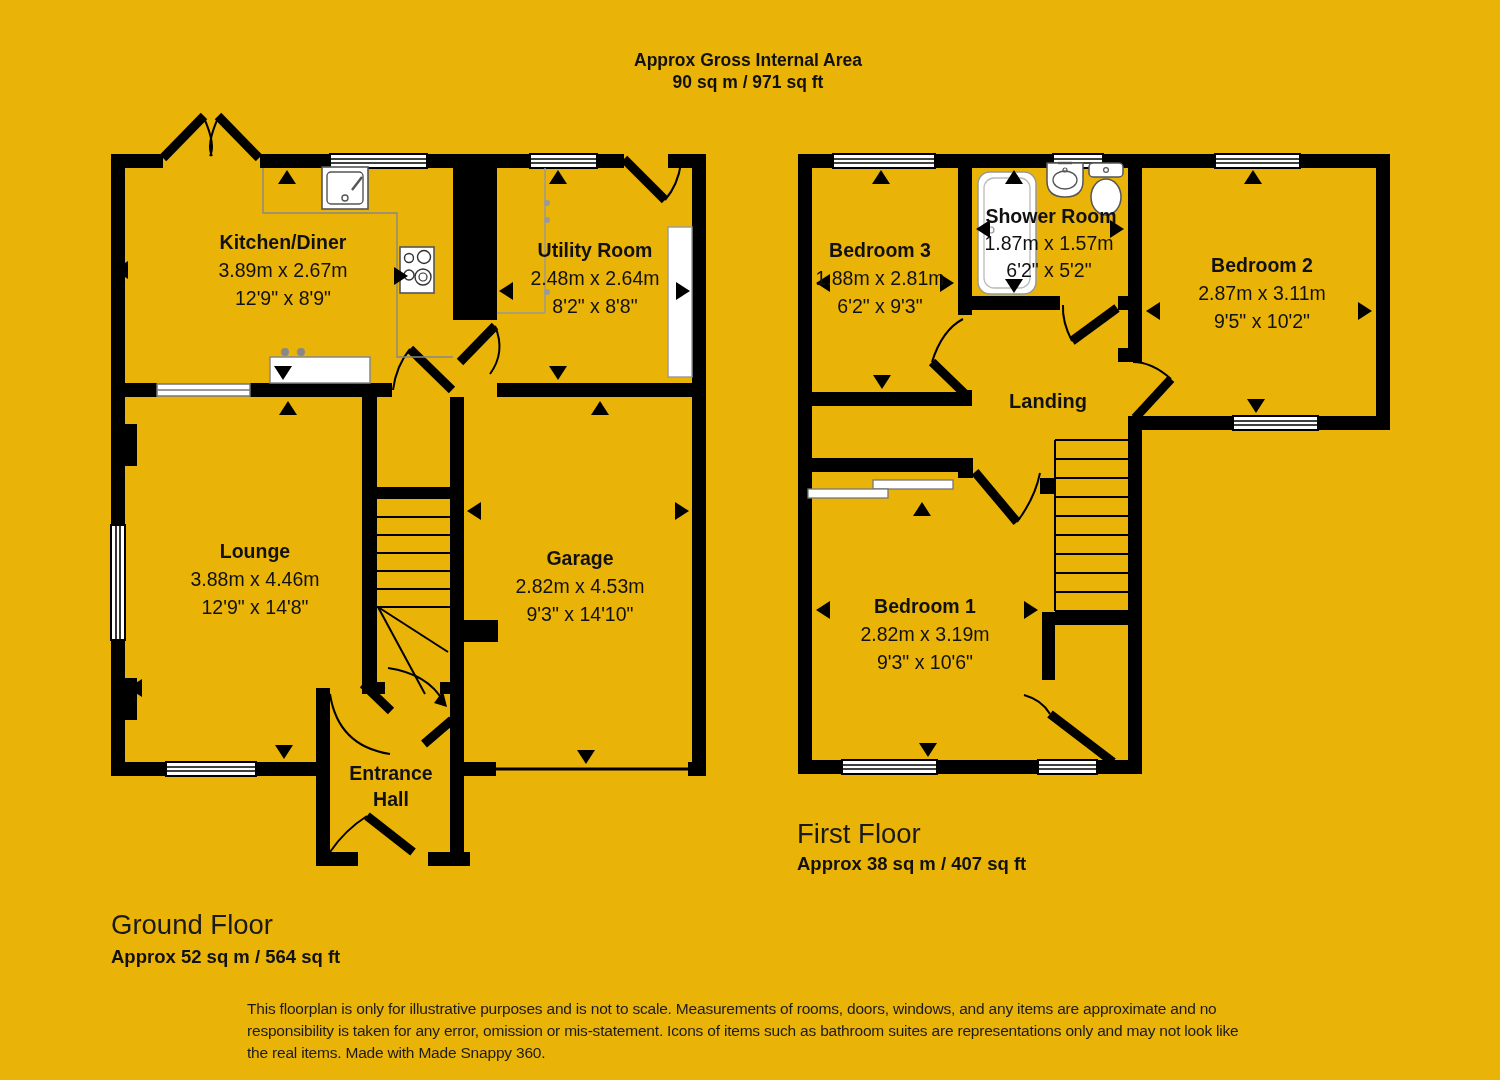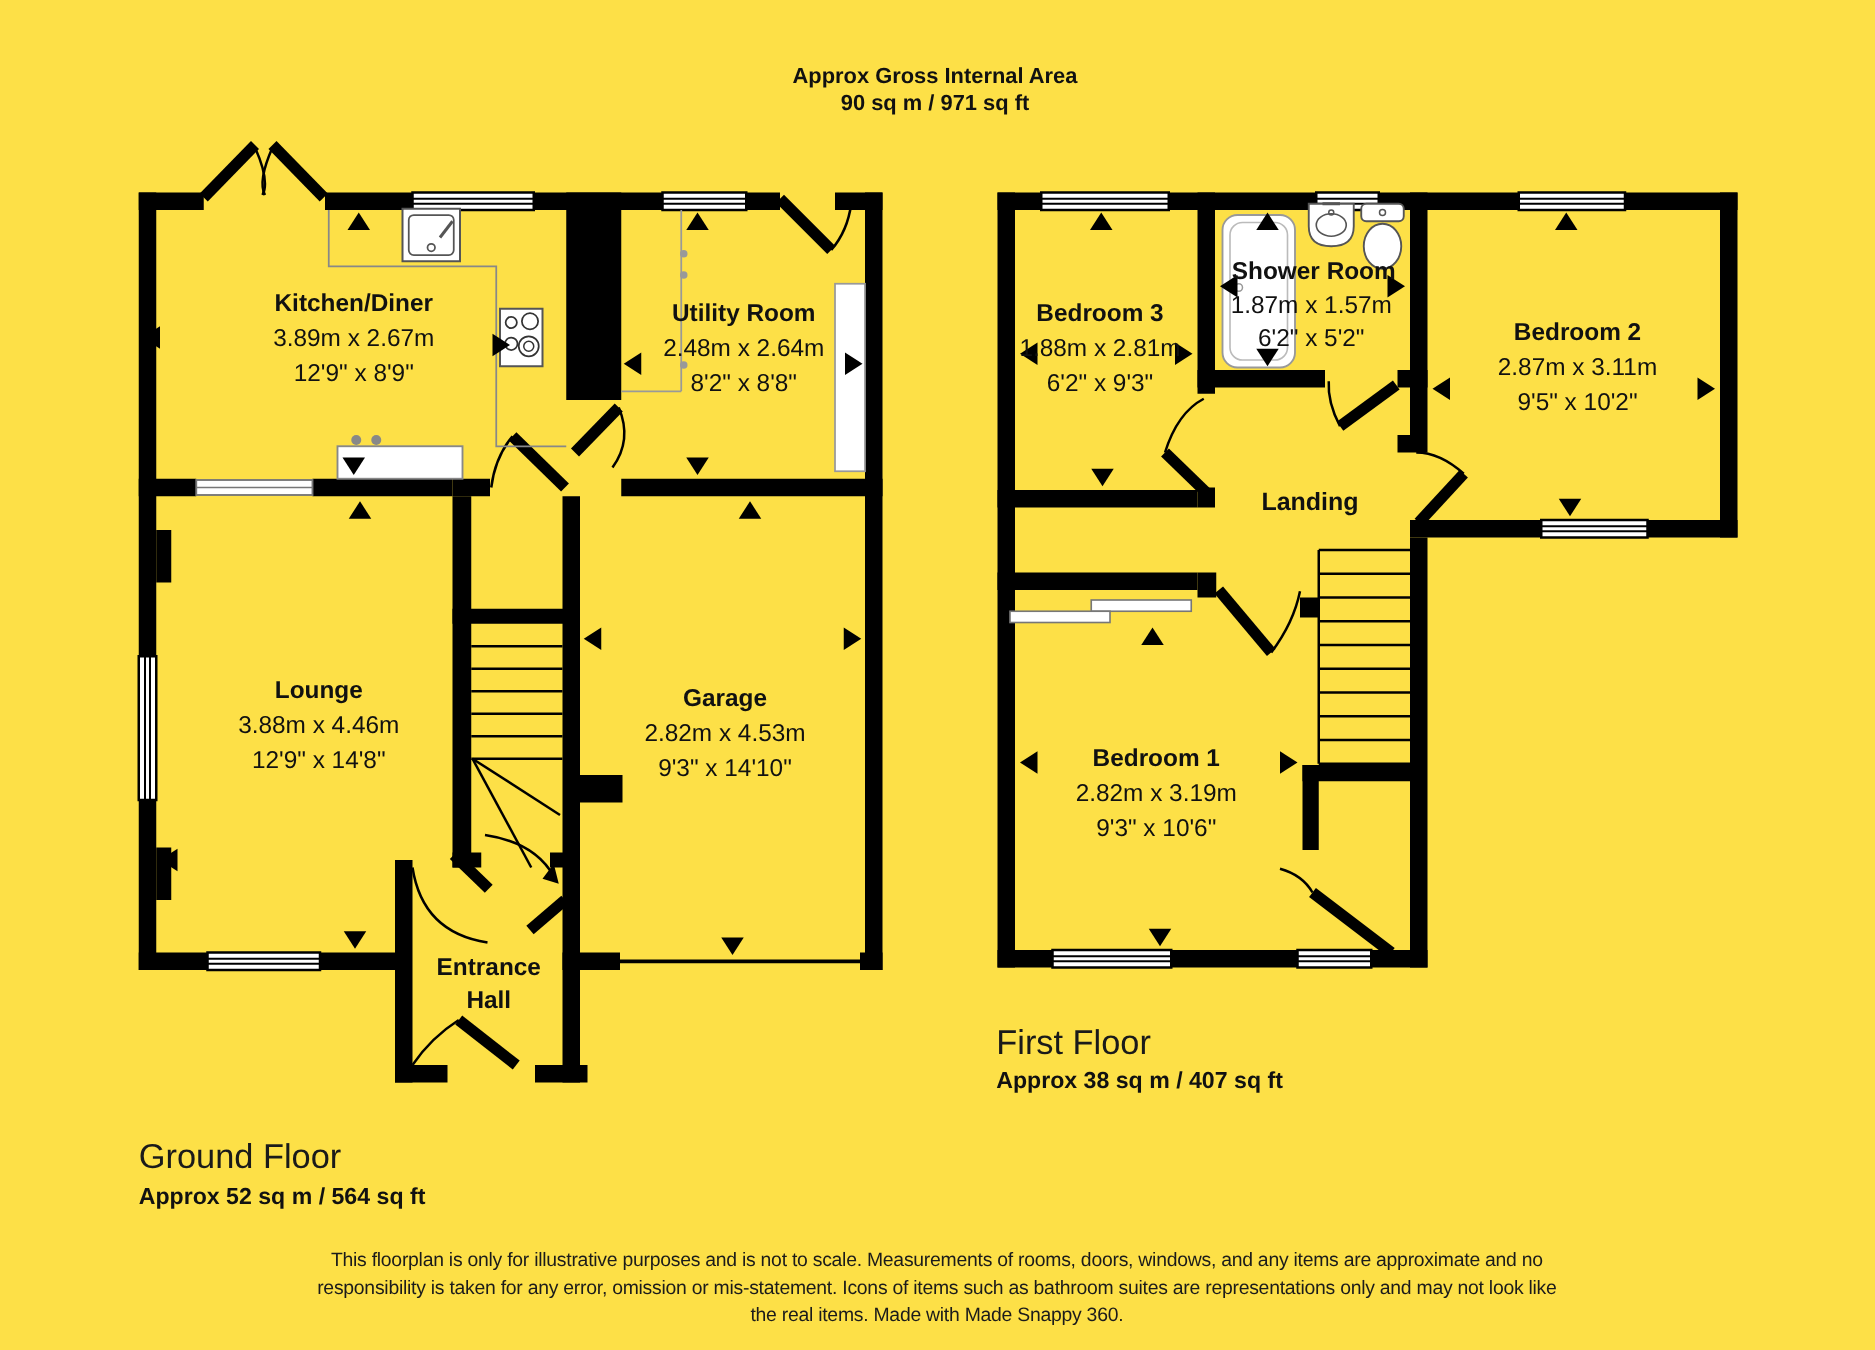--- a/index.html
+++ b/index.html
@@ -1,31 +1,31 @@
 <!DOCTYPE html>
 <html><head>
 <meta charset="utf-8">
 <style>
   html,body{margin:0;padding:0;background:#fff;width:1500px;height:1080px;
     font-family:"Liberation Sans", sans-serif;}
-  .wrap{position:relative;width:1500px;height:1080px;background:#fde047;overflow:hidden;}
+  .wrap{position:relative;width:1500px;height:1080px;background:#eab308;overflow:hidden;}
   svg text{fill:#111;}
   .room-name{font-size:19.5px;font-weight:bold;}
   .room-dim{font-size:19.5px;font-weight:normal;}
   .title-line{font-size:17.5px;font-weight:bold;}
   .floor-title{font-size:27.5px;font-weight:normal;fill:#1a1a1a;}
   .floor-area{font-size:18.5px;font-weight:bold;}
   .wall{fill:#000;}
   .tread{stroke:#000;stroke-width:2;fill:none;}
   .arc{stroke:#000;stroke-width:2;fill:none;}
   .panel{stroke:#000;stroke-width:9;fill:none;}
   .winline{stroke:#000;stroke-width:1.6;fill:none;}
   .fixture2{stroke:#888;stroke-width:1.4;fill:none;}
   .arrow{fill:#000;}
-  .disclaimer{position:absolute;left:247px;top:998px;width:1005px;text-align:center;
+  .disclaimer{position:absolute;left:247px;top:998px;width:1005px;
     font-size:15.5px;line-height:1.42;color:#1b1b1b;letter-spacing:-0.2px;}
 </style>
 </head>
 <body>
 
 <div class="wrap">
 <svg width="1500" height="1080" viewBox="0 0 1500 1080">
 
   <text class="title-line" x="748" y="66" text-anchor="middle">Approx Gross Internal Area</text>
   <text class="title-line" x="748" y="88" text-anchor="middle">90 sq m / 971 sq ft</text>

